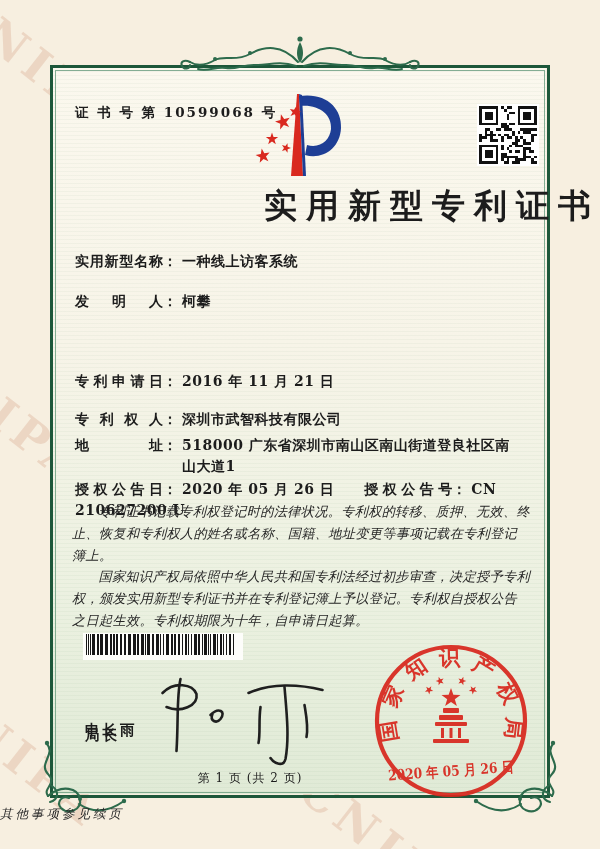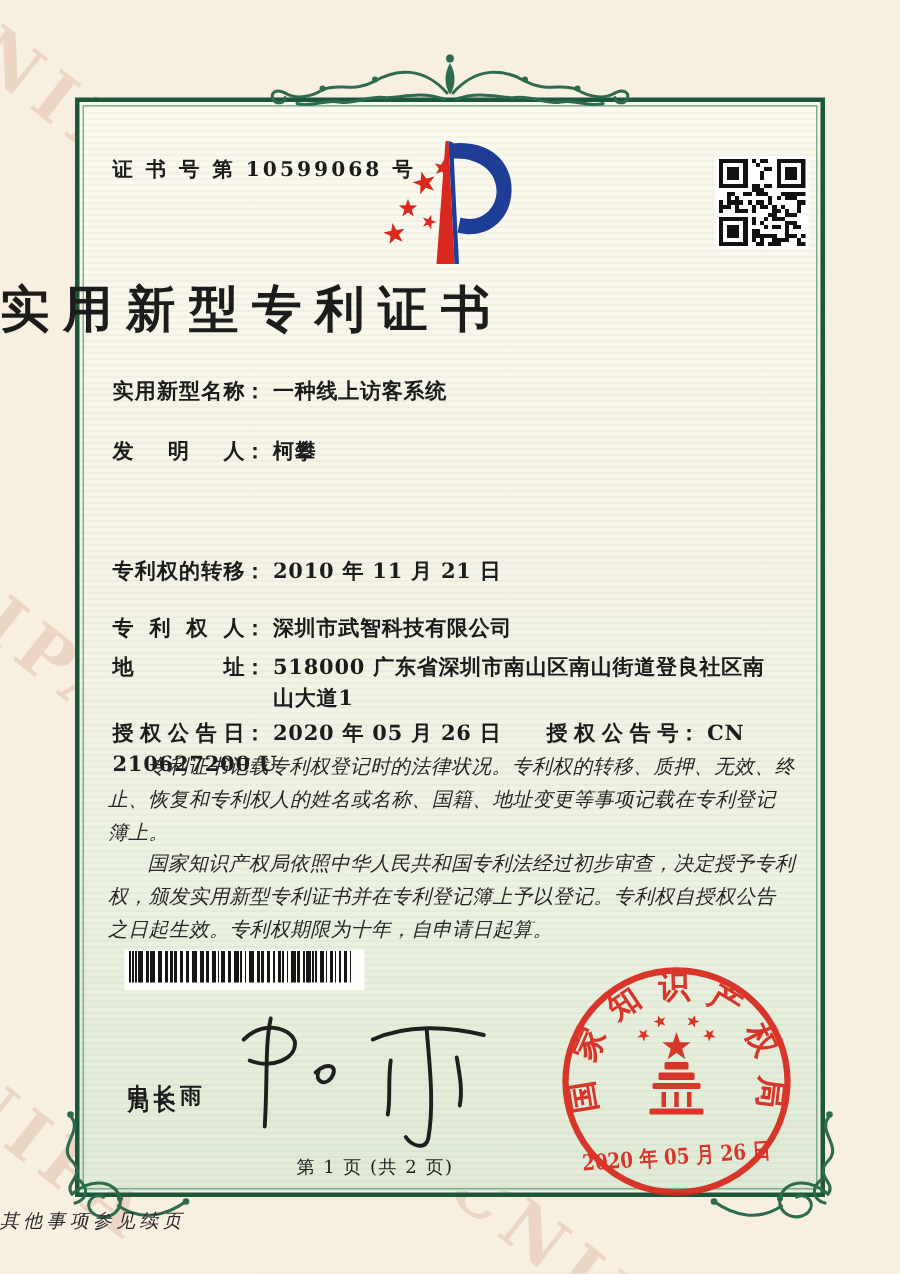--- a/index.html
+++ b/index.html
@@ -12,21 +12,21 @@
   .wm.gray{color:rgba(150,140,118,0.18);}
   
   .inner-bg{position:absolute;left:52px;top:67px;width:494px;height:727px;z-index:1;
     background:
       repeating-linear-gradient(180deg, rgba(105,150,110,0.06) 0 1px, rgba(0,0,0,0) 1px 4px),
       linear-gradient(180deg,#fbf8ee 0%,#f7f4e8 38%,#ecf1e1 72%,#e0ead6 100%);}
   .frame{position:absolute;left:50px;top:65px;width:494px;height:727px;border:3px solid #1d573a;z-index:2;pointer-events:none;}
   .frame::after{content:"";position:absolute;left:2px;top:2px;right:2px;bottom:2px;border:1px solid rgba(110,160,130,0.85);}
   .content{position:absolute;left:0;top:0;width:600px;height:849px;z-index:3;}
   .cert-no{position:absolute;left:75px;top:104px;font-size:13.5px;letter-spacing:2px;font-weight:600;}
-  .title{position:absolute;left:0;top:184px;width:600px;text-align:left;
+  .title{position:absolute;left:0;top:184px;width:600px;text-align:right;
          font-size:33px;font-weight:bold;letter-spacing:9px;}
   .frow{position:absolute;left:75px;width:460px;font-size:14px;line-height:21px;}
   .flabel{display:inline-block;width:88px;text-align:justify;text-align-last:justify;font-weight:700;vertical-align:top;}
   .fcolon{font-weight:700;margin-right:5px;vertical-align:top;}
   .fvalue{font-weight:600;letter-spacing:0.5px;vertical-align:top;}
   .addr-block{display:inline-block;vertical-align:top;max-width:340px;}
   .grp2{margin-left:30px;}
   .paras{position:absolute;left:72px;top:501px;width:458px;font-size:13.2px;line-height:21.8px;
          font-style:italic;font-weight:500;color:#262626;}
   .paras p{margin:0;text-indent:2em;letter-spacing:0.3px;}
@@ -323,21 +323,21 @@
 
     <div class="title">实用新型专利证书</div>
 
     <div class="frow" style="top:251px">
       <span class="flabel">实用新型名称</span><span class="fcolon">：</span><span class="fvalue">一种线上访客系统</span>
     </div>
     <div class="frow" style="top:291px">
       <span class="flabel">发明人</span><span class="fcolon">：</span><span class="fvalue">柯攀</span>
     </div>
     <div class="frow" style="top:371px">
-      <span class="flabel">专利权的转移</span><span class="fcolon">：</span><span class="fvalue">2010 年 11 月 21 日</span>
+      <span class="flabel">专利申请日</span><span class="fcolon">：</span><span class="fvalue">2016 年 11 月 21 日</span>
     </div>
     <div class="frow" style="top:409px">
       <span class="flabel">专利权人</span><span class="fcolon">：</span><span class="fvalue">深圳市武智科技有限公司</span>
     </div>
     <div class="frow" style="top:435px">
       <span class="flabel">地址</span><span class="fcolon">：</span><span class="addr-block"><span class="fvalue" style="display:block">518000 广东省深圳市南山区南山街道登良社区南山大道1</span></span>
     </div>
     <div class="frow" style="top:479px">
       <span class="flabel">授权公告日</span><span class="fcolon">：</span><span class="fvalue">2020 年 05 月 26 日</span><span class="grp2"><span class="flabel">授权公告号</span><span class="fcolon">：</span><span class="fvalue">CN 210627200 U</span></span>
     </div>

